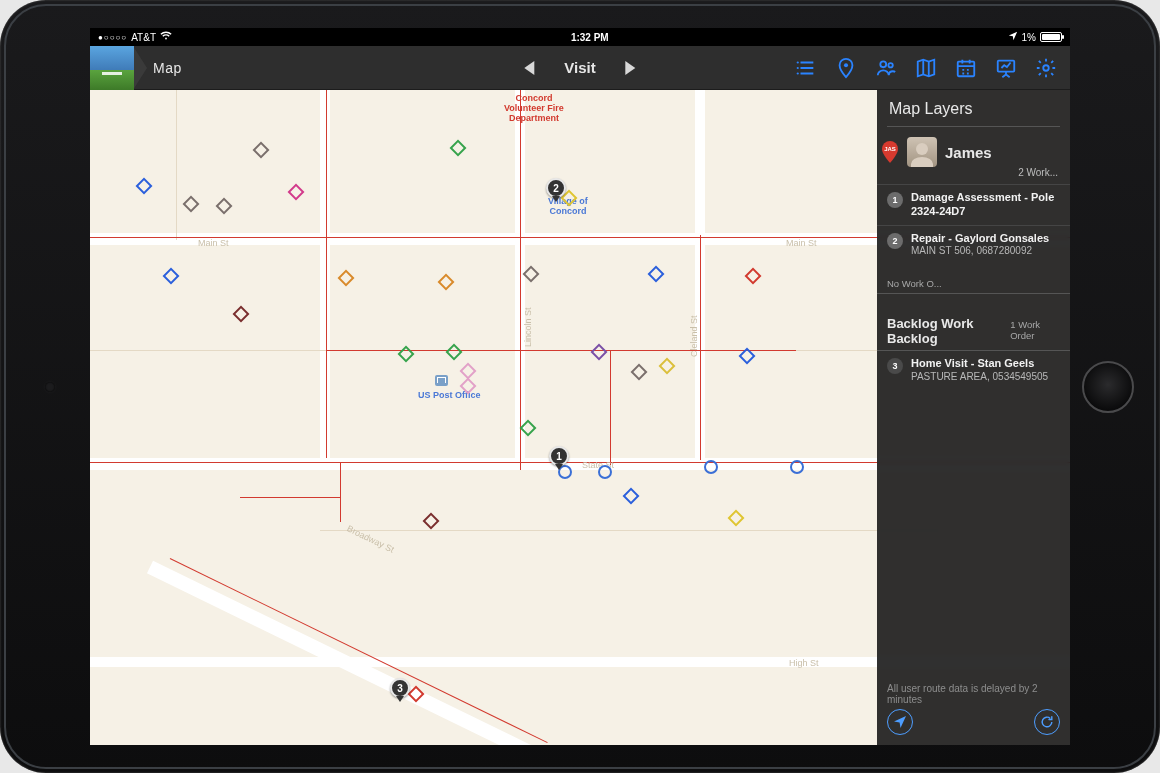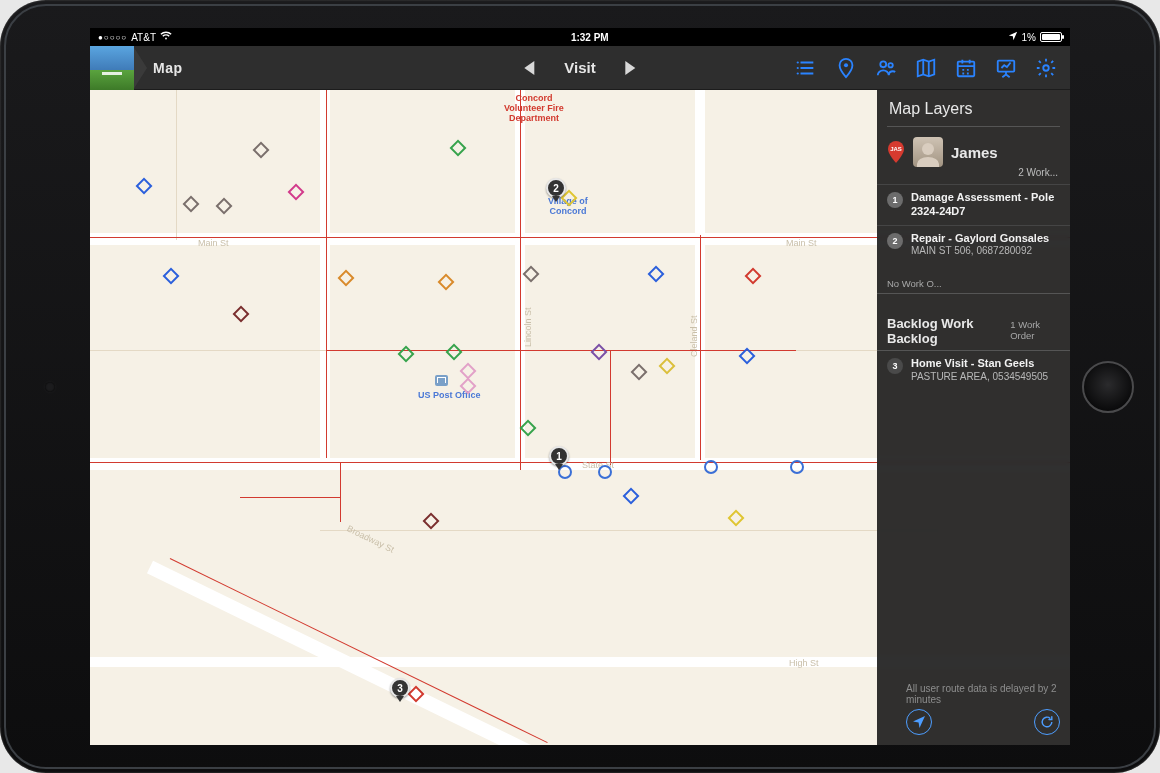--- a/index.html
+++ b/index.html
@@ -84,21 +84,21 @@
     border-bottom: 1px solid #1c1c1c;
   }
   .app-logo {
     width: 44px; height: 44px;
     background: linear-gradient(#5aa5e0,#3f7bb8 55%,#5aa33e 55%,#3d7a28);
     display:flex;align-items:center;justify-content:center;
     position:relative;
   }
   .app-logo::after{content:"";position:absolute;left:12px;right:12px;top:26px;height:3px;background:#fff;opacity:.85;}
   .bc-chevron{width:0;height:0;border-top:22px solid transparent;border-bottom:22px solid transparent;border-left:14px solid #3a3a3a;margin-left:-1px;}
-  .bc-label { padding: 0 16px 0 6px; font-weight:700; letter-spacing:.5px;}
+  .bc-label { padding: 0 16px 0 6px; font-weight:400; letter-spacing:.5px;}
   .date-nav { position:absolute; left:50%; transform:translateX(-50%); display:flex; align-items:center; gap:30px; font-weight:600;}
   .tri-l, .tri-r { width:0;height:0;border-top:7px solid transparent;border-bottom:7px solid transparent;}
   .tri-l{border-right:10px solid #d8d8d8;}
   .tri-r{border-left:10px solid #d8d8d8;}
   .header-icons { margin-left:auto; display:flex; align-items:center; gap:16px; padding-right:12px;}
   .hicon { width:24px;height:24px;display:flex;align-items:center;justify-content:center; color:#2a83ff; cursor:pointer;}
   .hicon svg { width:22px;height:22px; }
   
   .content { position:absolute; top:62px; left:0; right:0; bottom:0; }
   .map {
@@ -124,37 +124,37 @@
   
   .panel {
     position:absolute; top:0; right:0; bottom:0; width:193px;
     background: rgba(30,30,30,.92);
     color:#e8e8e8; font-size:12px;
     display:flex; flex-direction:column;
     backdrop-filter: blur(2px);
   }
   .panel-title{font-size:16px;font-weight:400;padding:10px 12px 8px;}
   .panel-sep{height:1px;background:#555;margin:0 10px;}
-  .user-row{display:flex;align-items:center;gap:8px;padding:10px 10px 4px;}
+  .user-row{display:flex;align-items:center;gap:8px;padding:10px 4px 4px;}
   .user-pin{width:18px;height:22px;position:relative;}
   .user-pin svg{width:18px;height:22px;}
   .avatar{width:30px;height:30px;border-radius:4px;background:linear-gradient(#cfc3b4,#a29482);position:relative;overflow:hidden;}
   .avatar::after{content:"";position:absolute;left:50%;top:6px;width:12px;height:12px;border-radius:50%;background:#d9cdbf;transform:translateX(-50%);}
   .avatar::before{content:"";position:absolute;left:50%;bottom:-4px;width:22px;height:14px;border-radius:50% 50% 0 0;background:#d9cdbf;transform:translateX(-50%);}
   .user-name{font-size:15px;font-weight:600;}
   .user-sub{font-size:10px;color:#bdbdbd;text-align:right;padding:0 12px 6px 16px;margin-top:-4px;}
   .wo-item{display:flex;gap:8px;padding:6px 10px;border-top:1px solid #454545;}
   .wo-num{width:16px;height:16px;border-radius:50%;background:#6c6c6c;color:#fff;font-size:9px;font-weight:700;display:flex;align-items:center;justify-content:center;flex-shrink:0;margin-top:1px;}
   .wo-text{font-size:11px;line-height:1.25;}
   .wo-text .t{font-weight:600;color:#f2f2f2;}
   .wo-text .s{color:#b8b8b8;font-size:10px;}
   .sec-head{padding:14px 10px 4px;border-bottom:1px solid #555;margin:0 0 0 0;display:flex;align-items:baseline;justify-content:space-between;}
   .sec-head .h{font-size:13px;font-weight:700;}
   .sec-head .c{font-size:9.5px;color:#a8a8a8;}
-  .panel-foot{margin-top:auto;padding:8px 10px 10px;font-size:10px;color:#8d8d8d;margin-left:19px;}
+  .panel-foot{margin-top:auto;padding:8px 10px 10px;font-size:10px;color:#8d8d8d;}
   .panel-foot .row{display:flex;justify-content:space-between;align-items:center;margin-top:4px;}
   .foot-btn{width:26px;height:26px;border:1.5px solid #4d9dff;border-radius:50%;display:flex;align-items:center;justify-content:center;color:#4d9dff;}
 </style>
 </head>
 <body>
 
 <div class="ipad-frame">
   <div class="camera"></div>
   <div class="home-btn"></div>
   <div class="screen">

